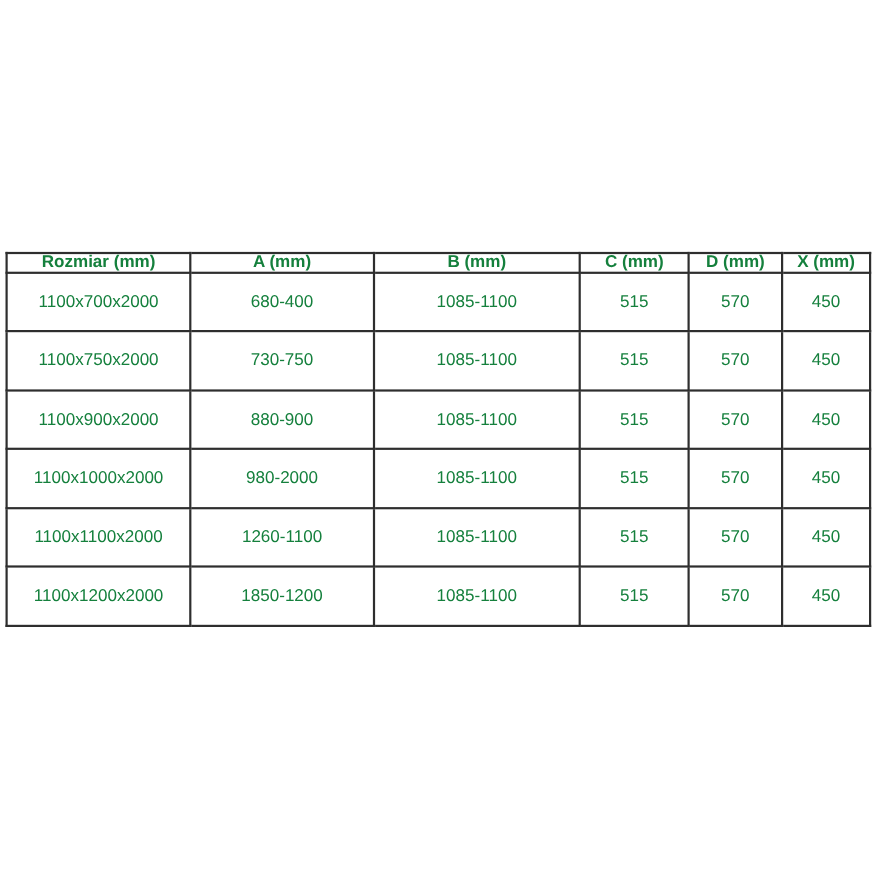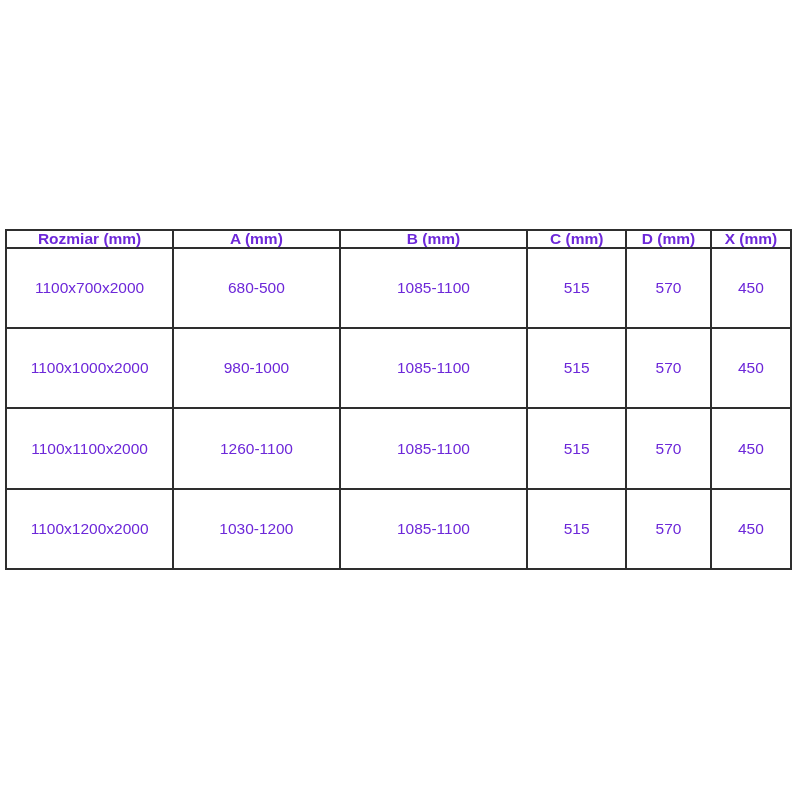--- a/index.html
+++ b/index.html
@@ -22,21 +22,21 @@
     table-layout: fixed;
     background: #ffffff;
   }
   .spec-table th,
   .spec-table td {
     border: 2px solid #2e2e2e;
     text-align: center;
     vertical-align: middle;
     font-size: 15.5px;
     line-height: 1;
-    color: #6d28d9;
+    color: #15803d;
     padding: 0;
     white-space: nowrap;
     overflow: hidden;
   }
   .spec-table th {
     font-weight: bold;
   }
   col.c0 { width: 21.3%; }
   col.c1 { width: 21.2%; }
   col.c2 { width: 23.9%; }
@@ -62,44 +62,60 @@
         <th>A (mm)</th>
         <th>B (mm)</th>
         <th>C (mm)</th>
         <th>D (mm)</th>
         <th>X (mm)</th>
       </tr>
   </thead>
   <tbody>
       <tr>
         <td>1100x700x2000</td>
-        <td>680-500</td>
+        <td>680-400</td>
+        <td>1085-1100</td>
+        <td>515</td>
+        <td>570</td>
+        <td>450</td>
+      </tr>
+      <tr>
+        <td>1100x750x2000</td>
+        <td>730-750</td>
+        <td>1085-1100</td>
+        <td>515</td>
+        <td>570</td>
+        <td>450</td>
+      </tr>
+      <tr>
+        <td>1100x900x2000</td>
+        <td>880-900</td>
         <td>1085-1100</td>
         <td>515</td>
         <td>570</td>
         <td>450</td>
       </tr>
       <tr>
         <td>1100x1000x2000</td>
-        <td>980-1000</td>
+        <td>980-2000</td>
         <td>1085-1100</td>
         <td>515</td>
         <td>570</td>
         <td>450</td>
       </tr>
       <tr>
         <td>1100x1100x2000</td>
         <td>1260-1100</td>
         <td>1085-1100</td>
         <td>515</td>
         <td>570</td>
         <td>450</td>
       </tr>
       <tr>
         <td>1100x1200x2000</td>
-        <td>1030-1200</td>
+        <td>1850-1200</td>
         <td>1085-1100</td>
         <td>515</td>
         <td>570</td>
         <td>450</td>
       </tr>
     </tbody>
 </table>
 
 </body></html>

